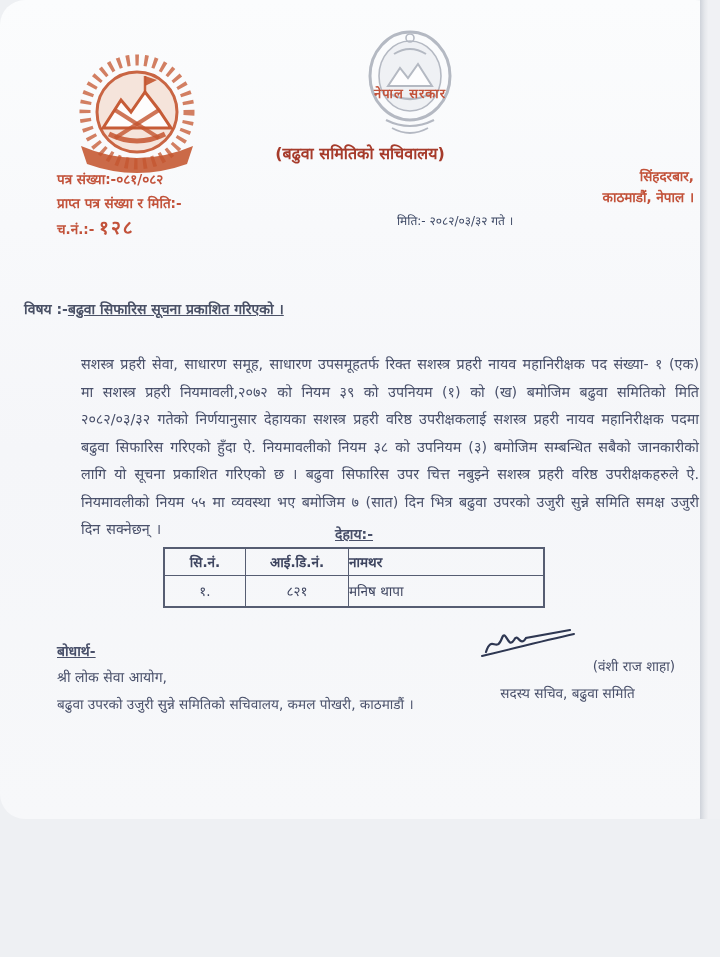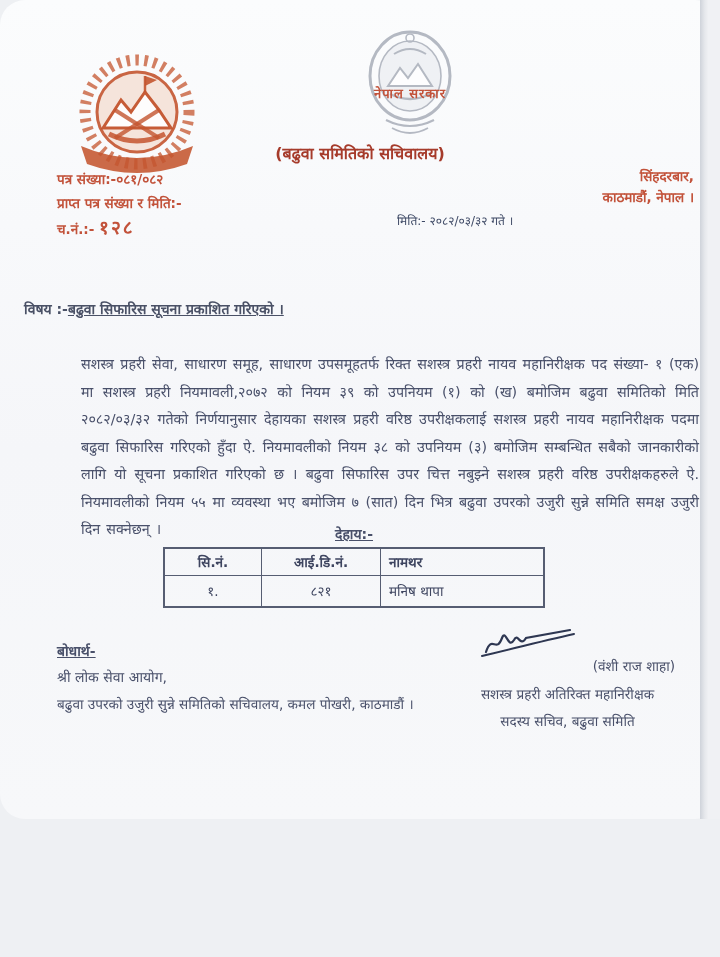--- a/index.html
+++ b/index.html
@@ -72,21 +72,21 @@
     font-size:14px;color:#49506a;font-weight:600;
   }
   .dehaya span{text-decoration:underline;}
   
   table.promo{
     position:absolute;left:163px;top:547px;width:382px;
     border-collapse:collapse;
     font-size:13.5px;color:#3e4560;
   }
   table.promo th,table.promo td{
-    border:1.6px solid #565d72;padding:2px 8px;
+    border:1.6px solid #565d72;padding:2px 0;
   }
   table.promo{border:2.2px solid #565d72;}
   table.promo th{font-weight:700;height:22px;}
   table.promo td{height:26px;}
   .col-sn{width:80px;text-align:center;}
   .col-id{width:102px;text-align:center;}
   .col-name{text-align:left;}
   
   .cc-label{
     position:absolute;left:57px;top:641px;font-size:14px;font-weight:700;
@@ -183,19 +183,18 @@
   <div class="cc-label">बोधार्थ-</div>
   <div class="cc-line1">श्री लोक सेवा आयोग,</div>
   <div class="cc-line2">बढुवा उपरको उजुरी सुन्ने समितिको सचिवालय, कमल पोखरी, काठमाडौं ।</div>
 
   <div class="sig-block">
     <svg class="sig-scribble" width="100" height="34" viewBox="0 0 100 34">
       <path d="M8,26 C14,8 18,28 24,12 C28,2 30,24 36,14 C40,6 42,22 48,12 L92,4" fill="none" stroke="#2e3752" stroke-width="2.2" stroke-linecap="round"></path>
       <path d="M4,30 C30,24 60,16 96,8" fill="none" stroke="#2e3752" stroke-width="2" stroke-linecap="round"></path>
     </svg>
     <span class="sig-name">(वंशी राज शाहा)</span>
-    <span class="sig-title1">सशस्त्र प्रहरी अतिरिक्त महानिरीक्षक</span>
     <span class="sig-title2">सदस्य सचिव, बढुवा समिति</span>
   </div>
 
   <div class="paper-edge"></div>
   <div class="paper-right-bg"></div>
 </div>
 
 </body></html>

